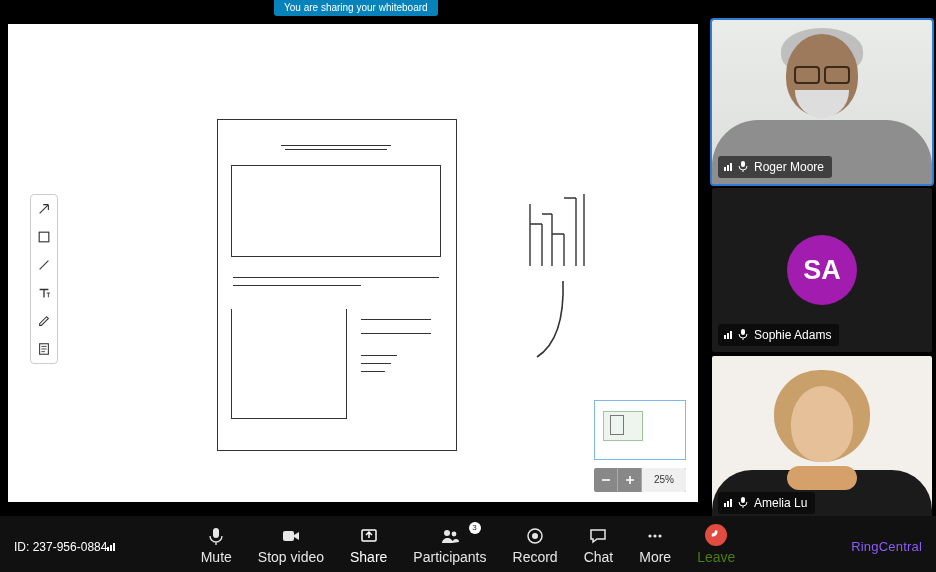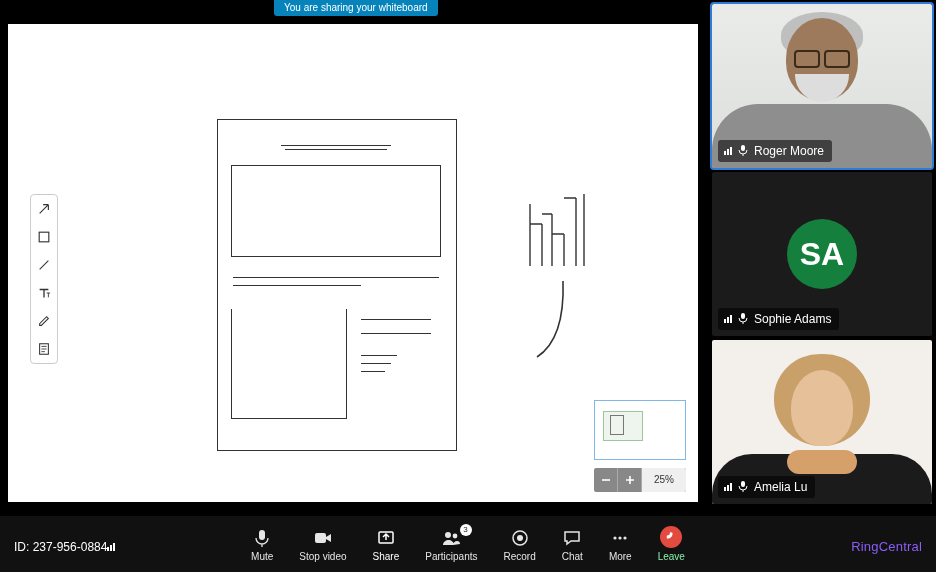--- a/index.html
+++ b/index.html
@@ -8,21 +8,21 @@
 
   
   .share-banner {
     position: absolute; top: 0; left: 274px; height: 16px; padding: 0 10px;
     background: #0683bb; color: #fff; font-size: 10px; line-height: 16px;
     border-radius: 0 0 3px 3px; z-index: 20;
   }
 
   
   .main-area { position: absolute; top: 0; left: 0; width: 704px; height: 516px; background: #000; }
-  .side-panel { position: absolute; top: 0; right: 0; width: 228px; height: 420px; background: #000; }
+  .side-panel { position: absolute; top: 16px; right: 0; width: 228px; height: 420px; background: #000; }
 
   
   .whiteboard {
     position: absolute; top: 24px; left: 8px; width: 690px; height: 478px;
     background: #fff;
   }
 
   
   .wb-toolbar {
     position: absolute; top: 170px; left: 22px; width: 28px;
@@ -77,21 +77,21 @@
     display: flex; align-items: center; gap: 5px;
   }
   .tile .overlay span { font-size: 12px; color: #fff; }
   .sig { display:inline-flex; align-items:flex-end; gap:1px; }
   .sig i { width:2px; background:#fff; display:block; }
   .sig i:nth-child(1){height:4px} .sig i:nth-child(2){height:6px} .sig i:nth-child(3){height:8px}
   .mic svg { width:12px; height:12px; fill:#fff; }
 
   
   .face { width:100%; height:100%; display:flex; align-items:center; justify-content:center; }
-  .avatar-circle { width:70px; height:70px; border-radius:50%; background:#15803d; color:#fff; font-size:32px; font-weight:bold; display:flex; align-items:center; justify-content:center; }
+  .avatar-circle { width:70px; height:70px; border-radius:50%; background:#a21caf; color:#fff; font-size:27px; font-weight:bold; display:flex; align-items:center; justify-content:center; }
 
   
   .person1 { width:100%; height:100%; background: linear-gradient(#e9ece9,#dcdedc); position:relative; }
   .p1-head { position:absolute; left:50%; top:14px; width:72px; height:82px; margin-left:-36px; border-radius:50% 50% 46% 46%; background: #9e7a5c; }
   .p1-hair { position:absolute; left:50%; top:8px; width:82px; height:46px; margin-left:-41px; border-radius:50% 50% 40% 40%; background:#bfbfbf; }
   .p1-glasses { position:absolute; left:50%; top:46px; width:56px; height:14px; margin-left:-28px; }
   .p1-glasses::before, .p1-glasses::after { content:''; position:absolute; top:0; width:22px; height:14px; border:2px solid #3a2a1a; border-radius:4px; }
   .p1-glasses::before{left:0} .p1-glasses::after{right:0}
   .p1-beard { position:absolute; left:50%; top:70px; width:54px; height:28px; margin-left:-27px; background:#ddd; border-radius:0 0 28px 28px; }
   .p1-body { position:absolute; left:0; right:0; bottom:0; height:64px; background:#8e8e8e; border-radius:46px 46px 0 0; }
@@ -107,22 +107,22 @@
     position: absolute; left:0; right:0; bottom:0; height: 56px; background: #111;
     display: flex; align-items: center;
   }
   .meeting-id { position:absolute; left:14px; bottom:18px; font-size:12px; display:flex; align-items:center; gap:0; }
   .brand { position:absolute; right:14px; bottom:18px; font-size:13px; color:#8b5cf6; letter-spacing:.2px; }
 
   .controls { margin: 0 auto; display:flex; gap:26px; align-items:flex-end; }
   .ctrl { display:flex; flex-direction:column; align-items:center; gap:3px; cursor:pointer; color:#e6e6e6; position:relative; }
   .ctrl.active { color:#ffffff; }
   .ctrl svg { width:20px; height:20px; fill:currentColor; }
-  .ctrl-label { font-size:10px; }
-  .leave { color:#86efac; }
+  .ctrl-label { font-size:14px; }
+  .leave { color:#4d7c0f; }
   .leave .phone { width:22px; height:22px; border-radius:50%; background:#e24b3f; display:flex; align-items:center; justify-content:center; }
   .leave .phone svg { fill:#fff; width:12px; height:12px; transform: rotate(135deg); }
   .badge { position:absolute; top:-4px; right:6px; background:#fff; color:#222; font-size:8px; border-radius:7px; min-width:12px; height:12px; line-height:12px; text-align:center; padding:0 2px; }
 </style>
 </head>
 <body>
 
 <div class="app">
 
   <div class="share-banner">

